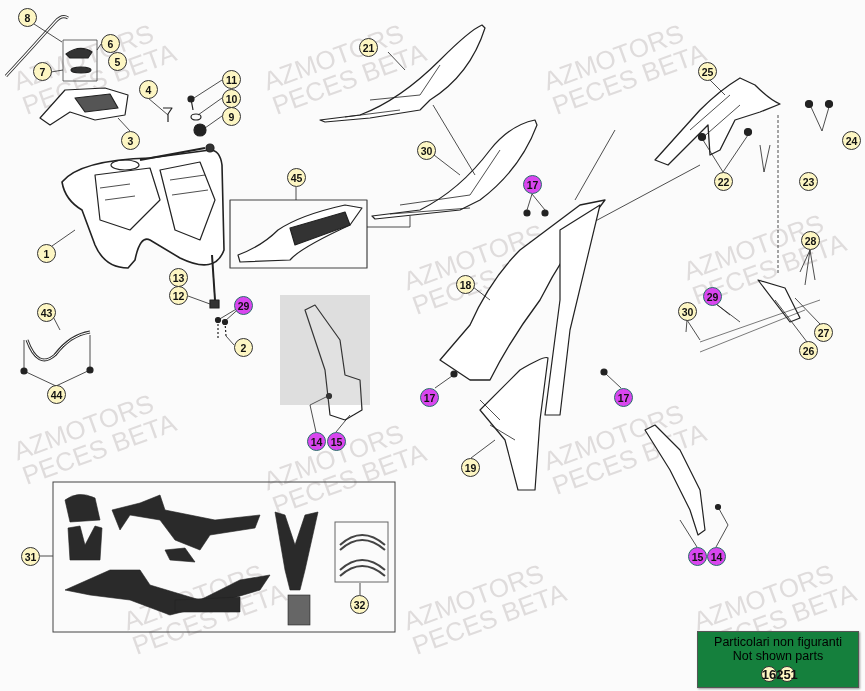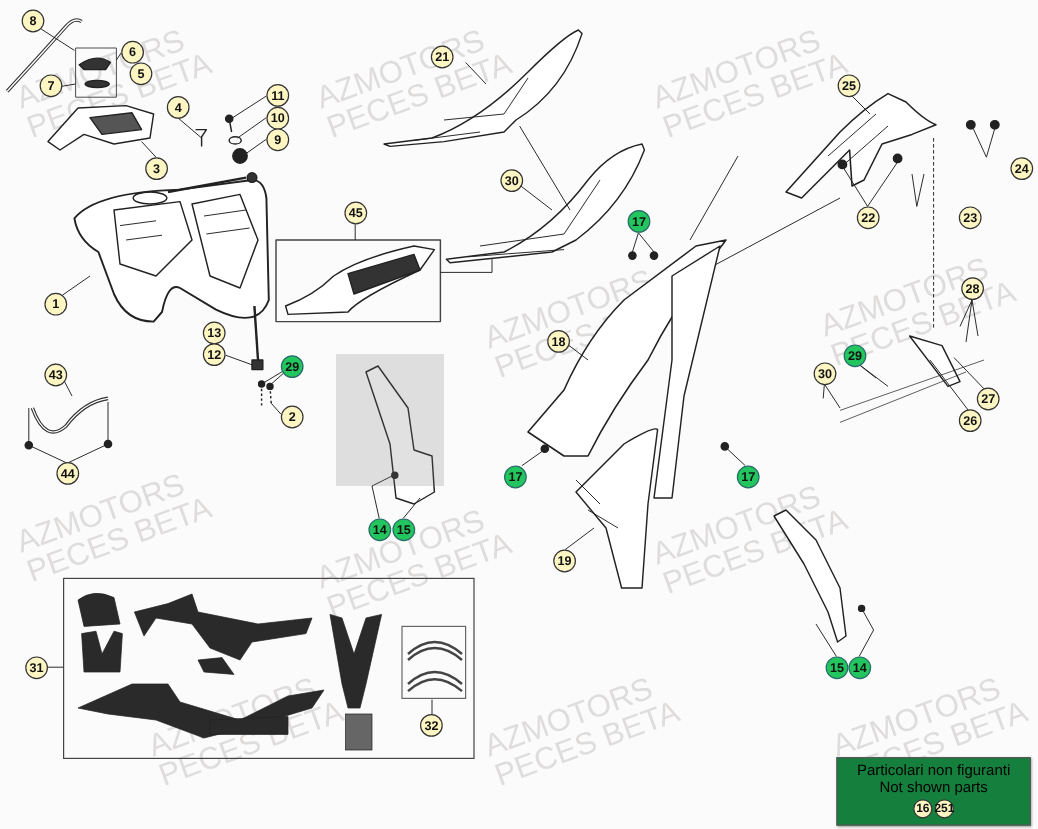--- a/index.html
+++ b/index.html
@@ -1,27 +1,27 @@
 <!DOCTYPE html>
 <html><head>
 <meta charset="utf-8">
 <style>
   html, body { margin:0; padding:0; }
   body { width:865px; height:691px; background:#ffffff; position:relative; overflow:hidden; font-family:"Liberation Sans", sans-serif; }
   #canvas { position:absolute; left:0; top:0; width:865px; height:691px; background:#fbfbfb; }
   .wm { position:absolute; color:rgba(150,140,140,0.28); font-family:"Liberation Sans", sans-serif; font-size:26px; font-weight:400; line-height:26px; transform:rotate(-20deg); transform-origin:left top; white-space:nowrap; pointer-events:none; }
   .callout { position:absolute; width:19px; height:19px; border-radius:50%; border:1.3px solid #333; box-sizing:border-box; font-size:10.5px; font-weight:700; color:#111; display:flex; align-items:center; justify-content:center; font-family:"Liberation Sans", sans-serif; cursor:pointer; }
   .callout.y { background:#fdf6c3; }
-  .callout.c { background:#22c55e; border-color:#2a6b6b; }
+  .callout.c { background:#d946ef; border-color:#2a6b6b; }
   .box { position:absolute; border:1px solid #444; background:transparent; }
   svg.lines { position:absolute; left:0; top:0; }
   .legend { position:absolute; left:697px; top:631px; width:160px; height:55px; border:1px solid #555; background:#15803d; text-align:center; font-size:12.5px; color:#000; box-shadow:1px 1px 2px #999; }
   .legend .ln { line-height:14px; }
   .legend .row { display:flex; justify-content:center; gap:2px; margin-top:3px; }
-  .legend .callout { position:static; width:16px; height:16px; font-size:10px; }
+  .legend .callout { position:static; width:16px; height:16px; font-size:13px; }
 </style>
 </head>
 <body>
 
 <div id="canvas">
 
   <div id="wm-layer">
       <div class="wm" style="left: 10px; top: 70px;">
         <div>AZMOTORS</div>
         <div>PECES BETA</div>
@@ -278,16 +278,16 @@
 
   <div class="box" style="left:230px;top:200px;width:137px;height:68px;border:none;"></div>
   <div class="box" style="left:53px;top:482px;width:342px;height:150px;border:none;"></div>
   <div class="box" style="left:335px;top:522px;width:53px;height:60px;border:none;"></div>
 
   <div class="legend">
     <div class="ln" style="margin-top:3px;">Particolari non figuranti</div>
     <div class="ln">Not shown parts</div>
     <div class="row">
       <span class="callout y">16</span>
-      <span class="callout y" style="font-size:10px;">251</span>
+      <span class="callout y" style="font-size:13px;">251</span>
     </div>
   </div>
 </div>
 
 </body></html>

